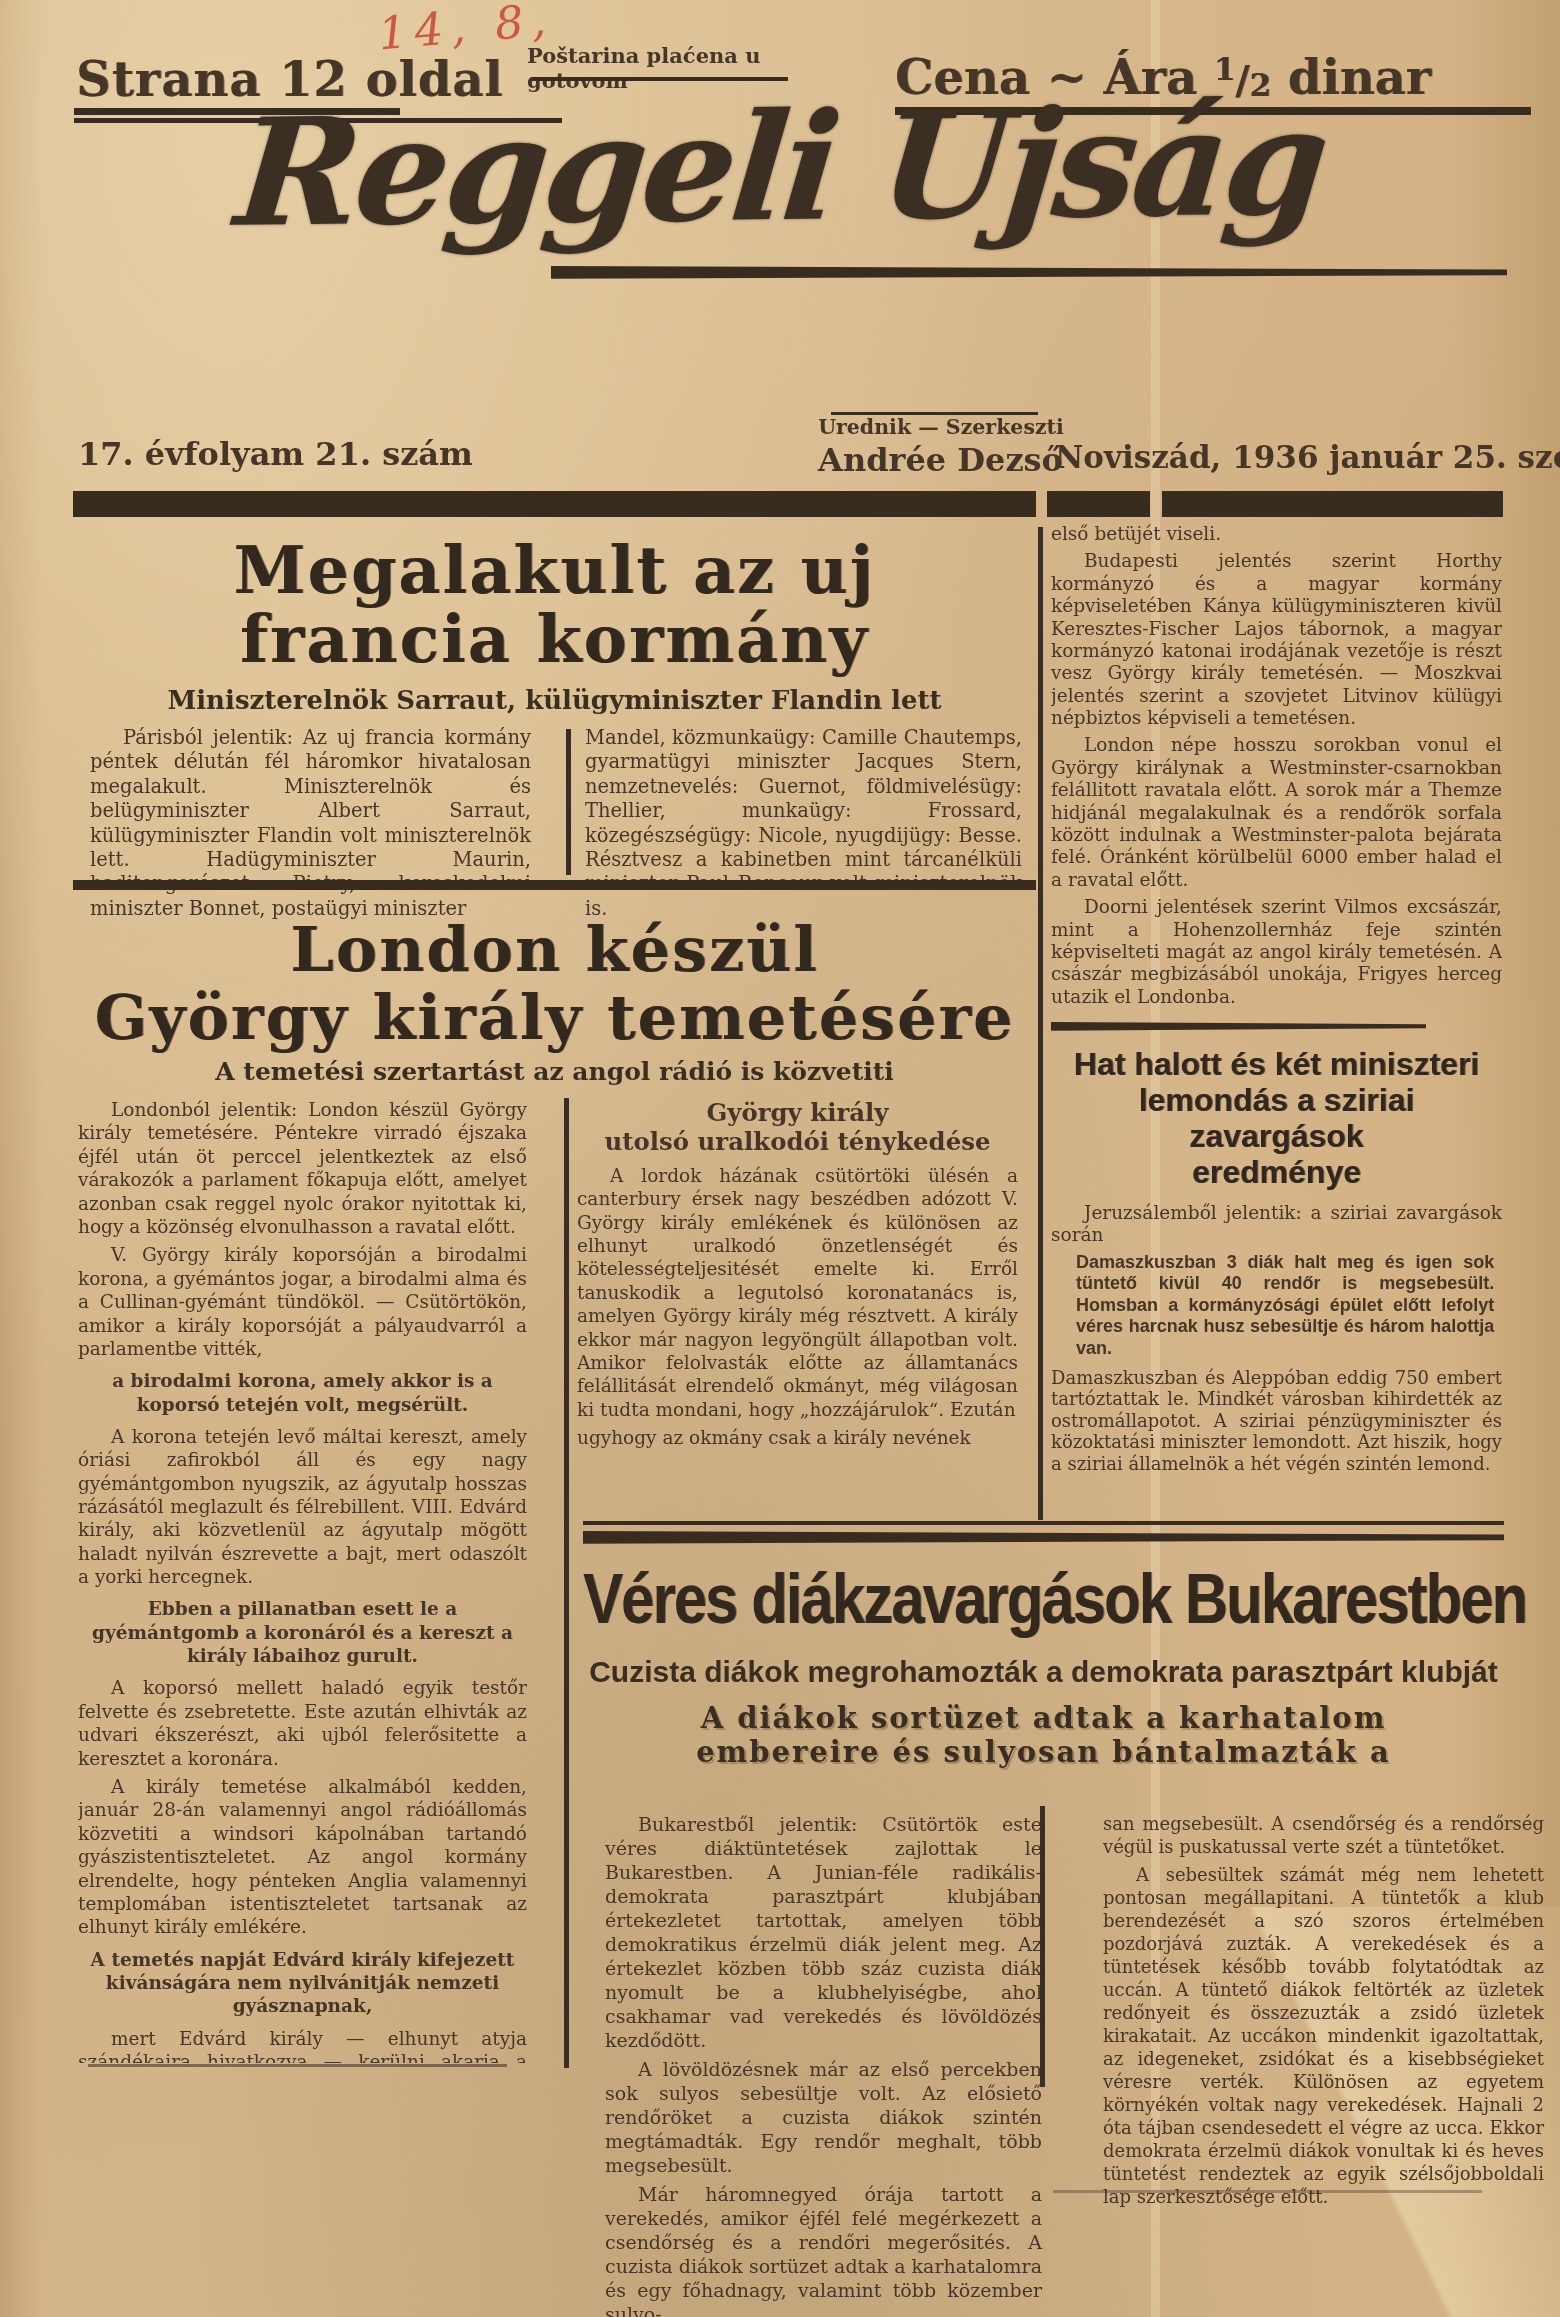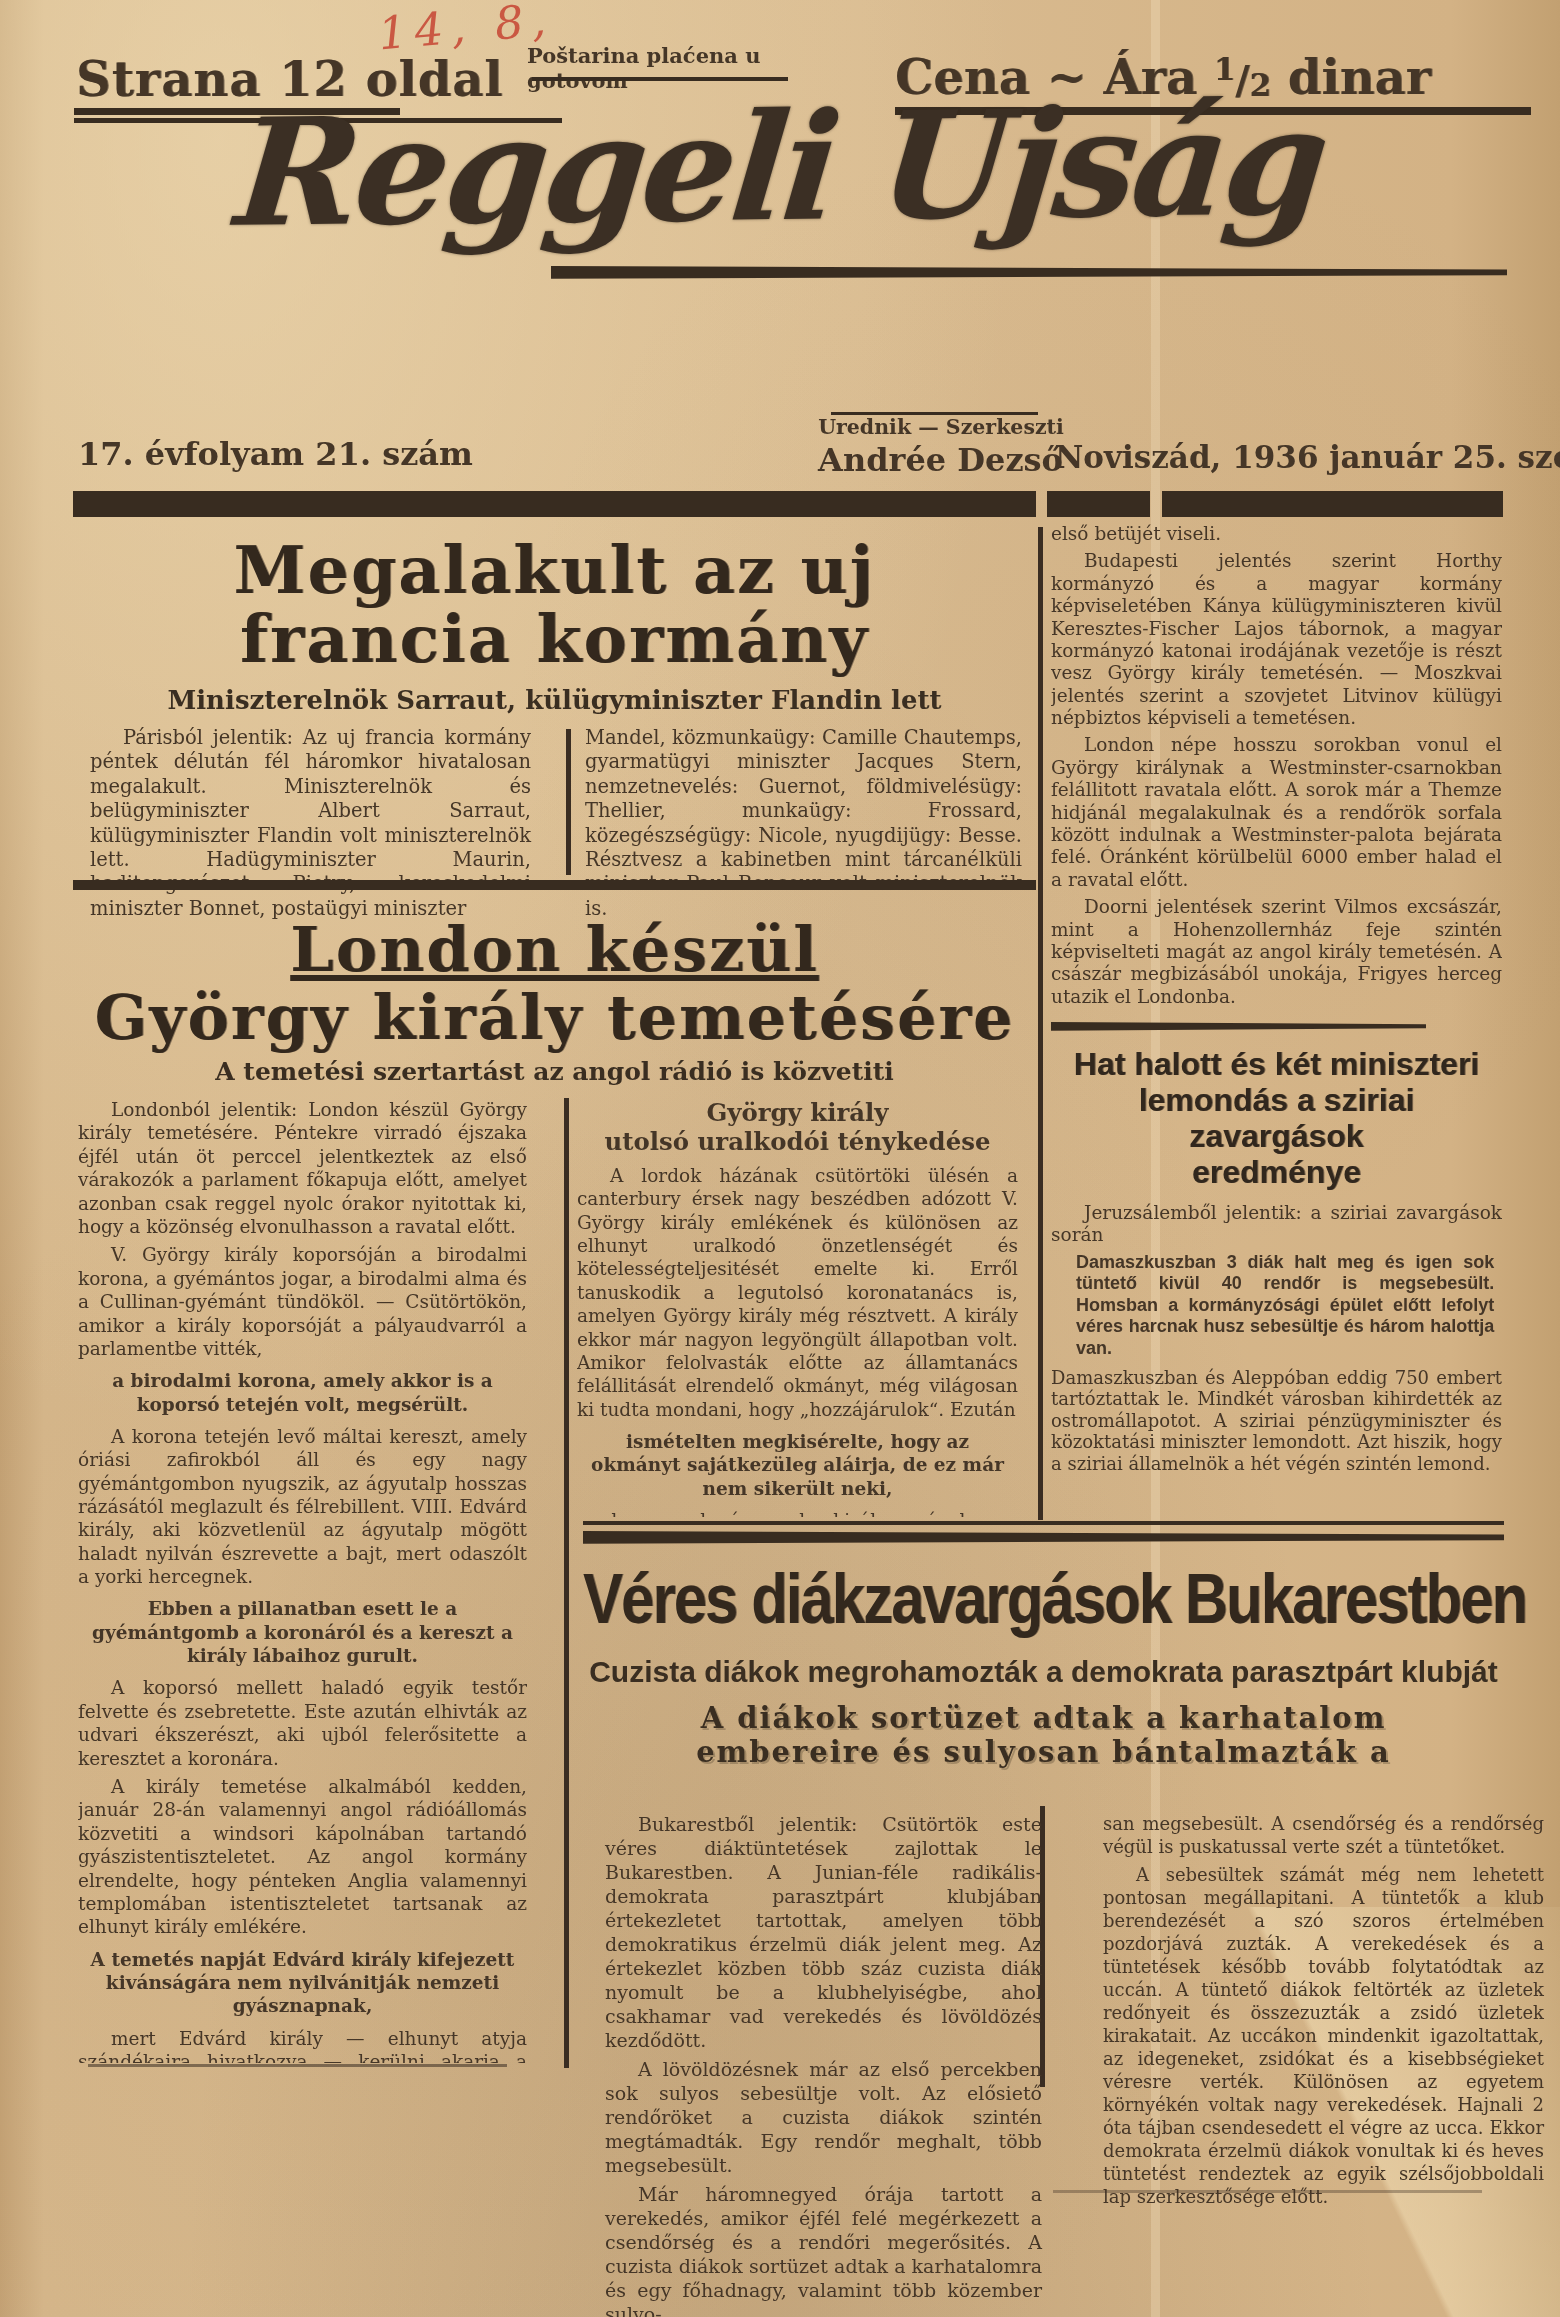--- a/index.html
+++ b/index.html
@@ -98,21 +98,21 @@
   <div class="hl" style="left:73px;top:601px;width:963px;font-size:65px;letter-spacing:2px;">francia kormány</div>
   <div class="subhead" style="left:73px;top:685px;width:963px;font-size:26px;">Miniszterelnök Sarraut, külügyminiszter Flandin lett</div>
   <div class="col" style="left:90px;top:726px;width:441px;font-size:19.5px;line-height:24.4px;">
     <p>Párisból jelentik: Az uj francia kormány péntek délután fél háromkor hivatalosan megalakult. Miniszterelnök és belügyminiszter Albert Sarraut, külügyminiszter Flandin volt miniszterelnök lett. Hadügyminiszter Maurin, haditengerészet Pietry, kereskedelmi miniszter Bonnet, postaügyi miniszter</p>
   </div>
   <div class="col" style="left:585px;top:726px;width:437px;font-size:19.5px;line-height:24.4px;">
     <p class="noind">Mandel, közmunkaügy: Camille Chautemps, gyarmatügyi miniszter Jacques Stern, nemzetnevelés: Guernot, földmivelésügy: Thellier, munkaügy: Frossard, közegészségügy: Nicole, nyugdijügy: Besse. Résztvesz a kabinetben mint tárcanélküli miniszter Paul Boncour volt miniszterelnök is.</p>
   </div>
   <div class="hrule" style="left:73px;top:880px;width:963px;height:9.8px;"></div>
 
-  <div class="hl" style="left:73px;top:913px;width:963px;font-size:62px;letter-spacing:2px;text-decoration:underline;">London készül</div>
+  <div class="hl" style="left:73px;top:913px;width:963px;font-size:62px;letter-spacing:2px;">London készül</div>
   <div class="hl" style="left:73px;top:981px;width:963px;font-size:62px;letter-spacing:2px;">György király temetésére</div>
   <div class="subhead" style="left:73px;top:1057px;width:963px;font-size:25px;">A temetési szertartást az angol rádió is közvetiti</div>
 
   <div class="col" style="left:78px;top:1098px;width:449px;font-size:18.5px;line-height:23.4px;max-height:965px;overflow:hidden;">
     <p>Londonból jelentik: London készül György király temetésére. Péntekre virradó éjszaka éjfél után öt perccel jelentkeztek az első várakozók a parlament főkapuja előtt, amelyet azonban csak reggel nyolc órakor nyitottak ki, hogy a közönség elvonulhasson a ravatal előtt.</p>
     <p>V. György király koporsóján a birodalmi korona, a gyémántos jogar, a birodalmi alma és a Cullinan-gyémánt tündököl. — Csütörtökön, amikor a király koporsóját a pályaudvarról a parlamentbe vitték,</p>
     <p class="bcen">a birodalmi korona, amely akkor is a koporsó tetején volt, megsérült.</p>
     <p>A korona tetején levő máltai kereszt, amely óriási zafirokból áll és egy nagy gyémántgombon nyugszik, az ágyutalp hosszas rázásától meglazult és félrebillent. VIII. Edvárd király, aki közvetlenül az ágyutalp mögött haladt nyilván észrevette a bajt, mert odaszólt a yorki hercegnek.</p>
     <p class="bcen">Ebben a pillanatban esett le a gyémántgomb a koronáról és a kereszt a király lábaihoz gurult.</p>
     <p>A koporsó mellett haladó egyik testőr felvette és zsebretette. Este azután elhivták az udvari ékszerészt, aki ujból felerősitette a keresztet a koronára.</p>
@@ -121,21 +121,20 @@
     <p>mert Edvárd király — elhunyt atyja szándékaira hivatkozva — kerülni akarja a kereskedelem károsodását és valószinüen néhány percig tartó néma csenddel fejezik ki majd a gyászt.</p>
   </div>
   <div class="hrule" style="left:88px;top:2064px;width:419px;height:2.9px;opacity:0.55;"></div>
 
   <div class="col" style="left:577px;top:1098px;width:441px;font-size:18.5px;line-height:23.4px;max-height:419px;overflow:hidden;">
     <div style="text-align:center;font-weight:700;font-size:24.4px;line-height:29px;margin-bottom:7.8px;text-indent:0;">
       <div>György király</div>
       <div>utolsó uralkodói ténykedése</div>
     </div>
     <p>A lordok házának csütörtöki ülésén a canterbury érsek nagy beszédben adózott V. György király emlékének és különösen az elhunyt uralkodó önzetlenségét és kötelességteljesitését emelte ki. Erről tanuskodik a legutolsó koronatanács is, amelyen György király még résztvett. A király ekkor már nagyon legyöngült állapotban volt. Amikor felolvasták előtte az államtanács felállitását elrendelő okmányt, még világosan ki tudta mondani, hogy „hozzájárulok“. Ezután</p>
-    <p class="bcen">ismételten megkisérelte, hogy az okmányt sajátkezüleg aláirja, de ez már nem sikerült neki,</p>
     <p class="noind">ugyhogy az okmány csak a király nevének</p>
   </div>
 
   <div class="col" style="left:1051px;top:523px;width:451px;font-size:18.5px;line-height:22.4px;max-height:993px;overflow:hidden;">
     <p class="noind">első betüjét viseli.</p>
     <p>Budapesti jelentés szerint Horthy kormányzó és a magyar kormány képviseletében Kánya külügyminiszteren kivül Keresztes-Fischer Lajos tábornok, a magyar kormányzó katonai irodájának vezetője is részt vesz György király temetésén. — Moszkvai jelentés szerint a szovjetet Litvinov külügyi népbiztos képviseli a temetésen.</p>
     <p>London népe hosszu sorokban vonul el György királynak a Westminster-csarnokban felállitott ravatala előtt. A sorok már a Themze hidjánál megalakulnak és a rendőrök sorfala között indulnak a Westminster-palota bejárata felé. Óránként körülbelül 6000 ember halad el a ravatal előtt.</p>
     <p>Doorni jelentések szerint Vilmos excsászár, mint a Hohenzollernház feje szintén képviselteti magát az angol király temetésén. A császár megbizásából unokája, Frigyes herceg utazik el Londonba.</p>
     <div class="taper" style="width:375px;height:8.8px;background:#382c20;margin:13.7px 0 15.6px;"></div>
     <div class="sansb" style="text-align:center;font-weight:700;font-size:32px;line-height:36px;margin-bottom:11.7px;color:#31271d;text-shadow:1px 0 0 rgba(49,39,29,0.55);">

